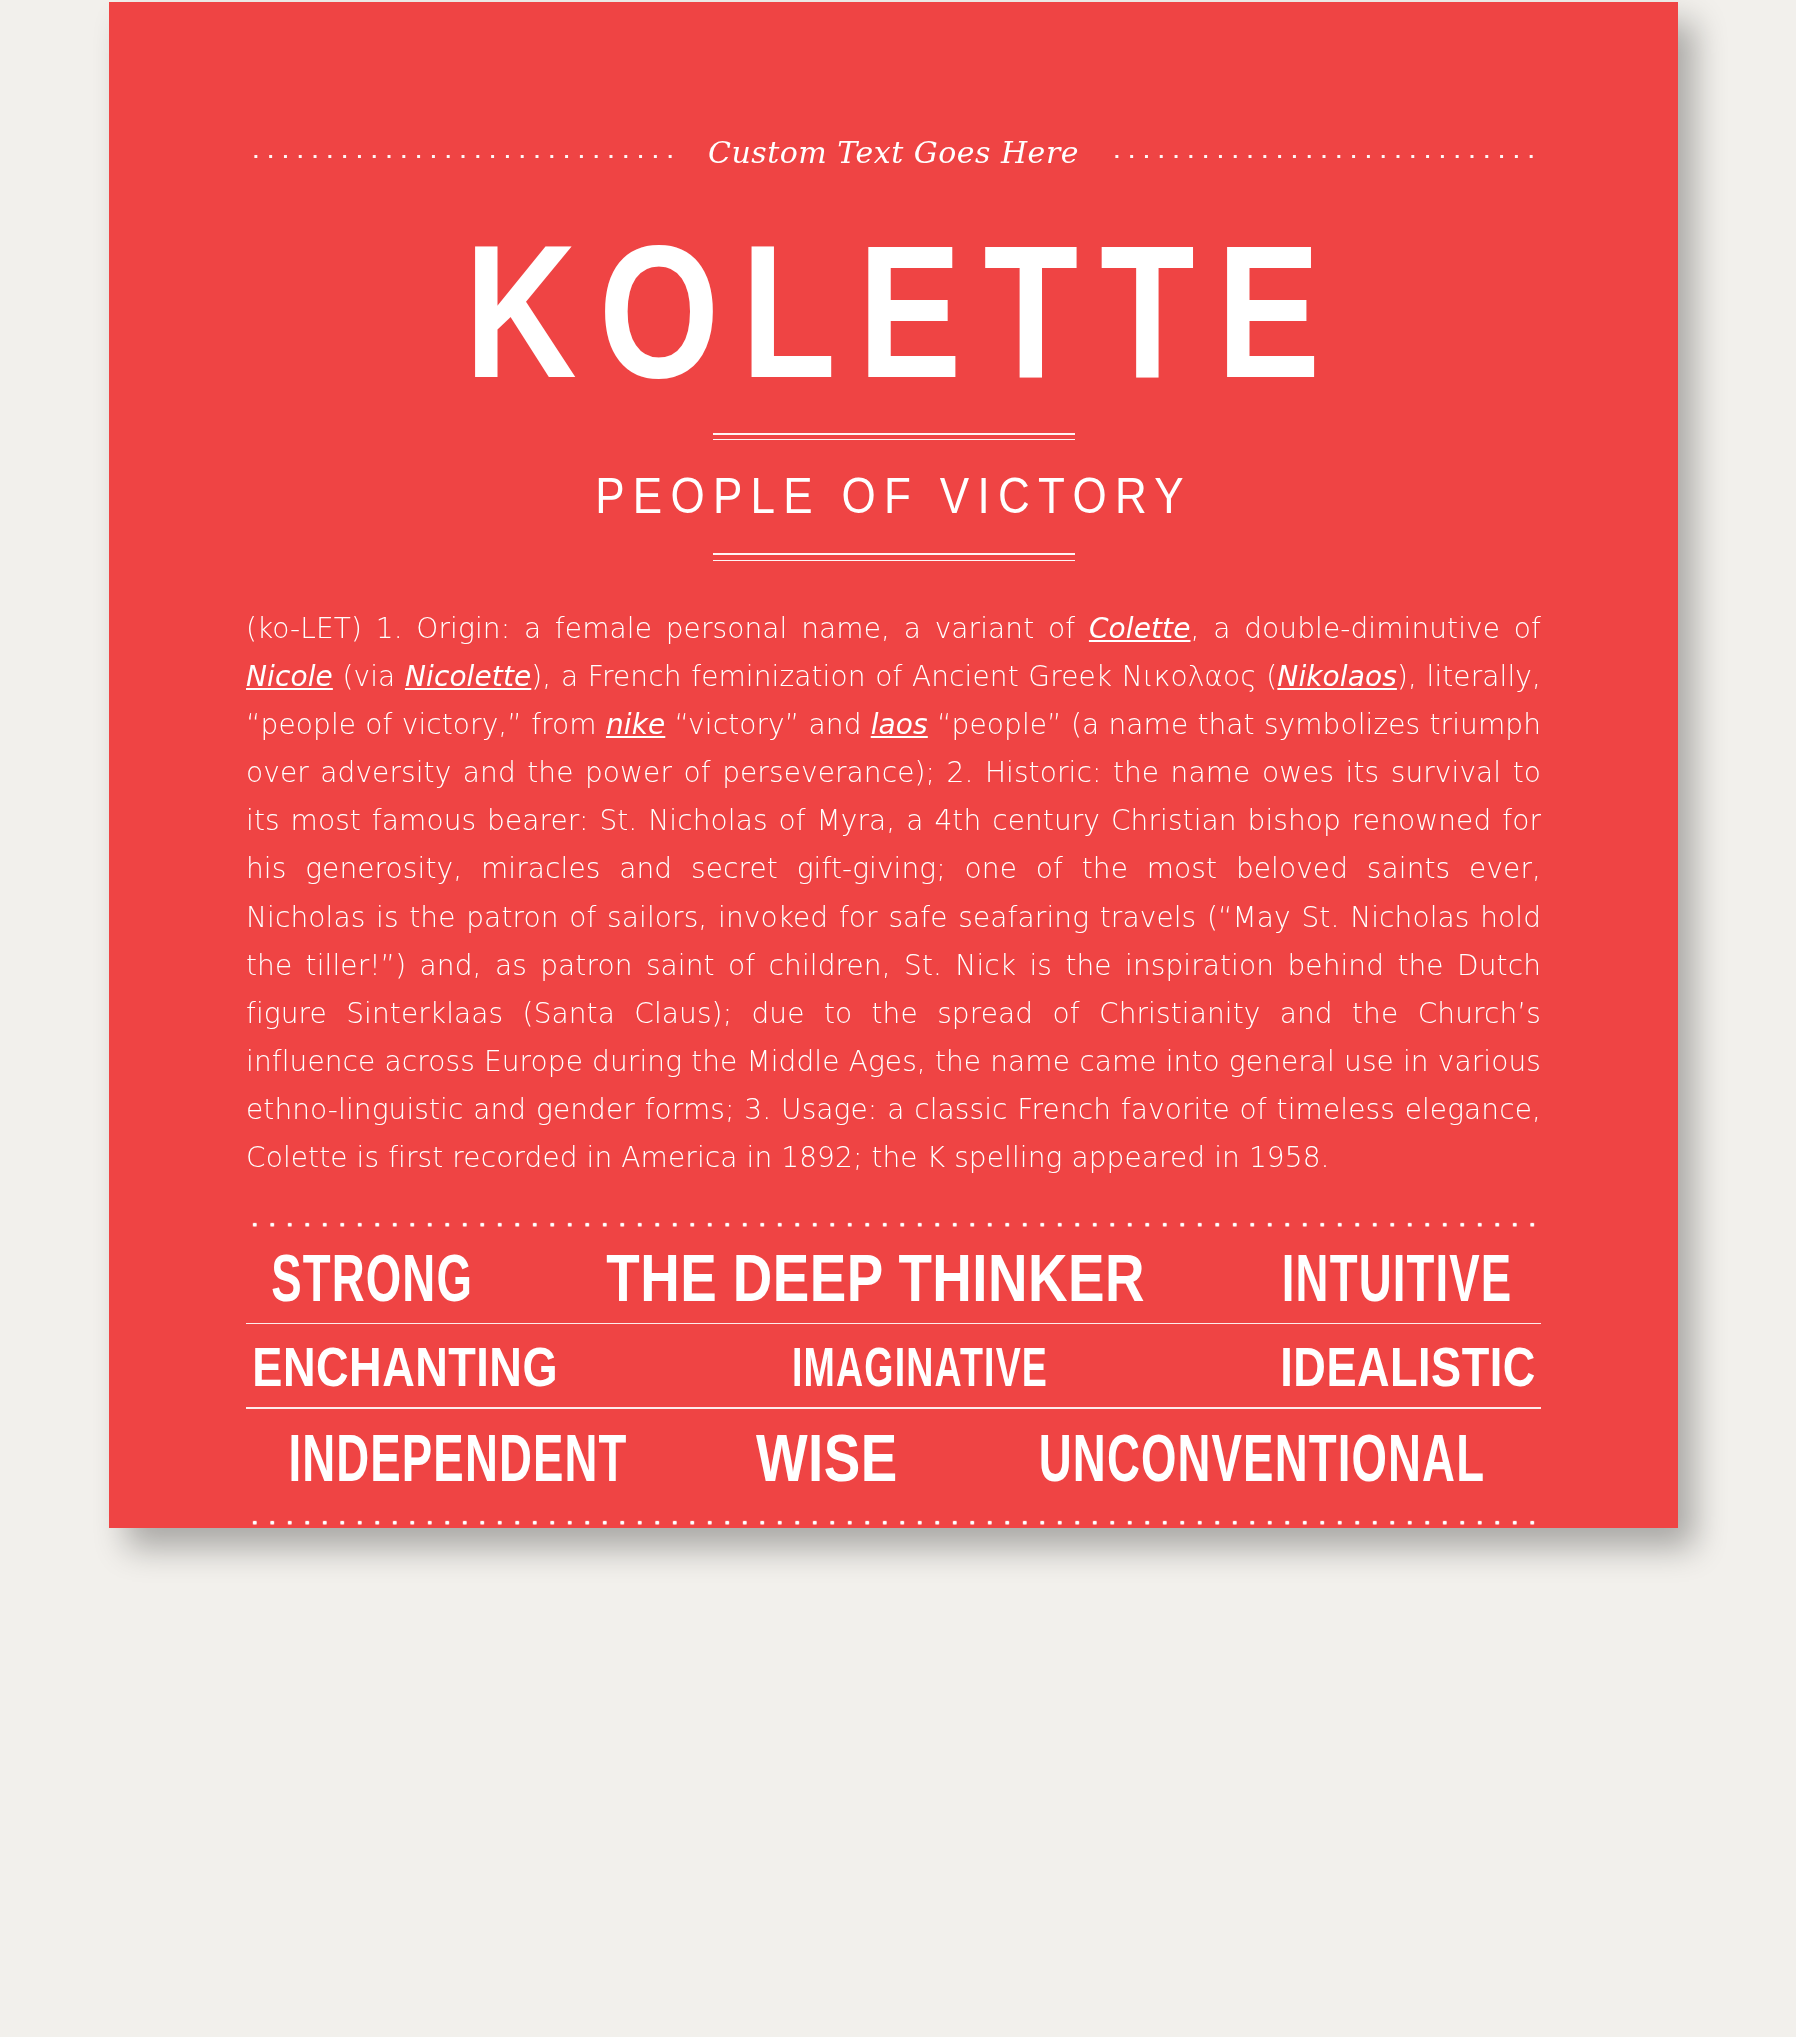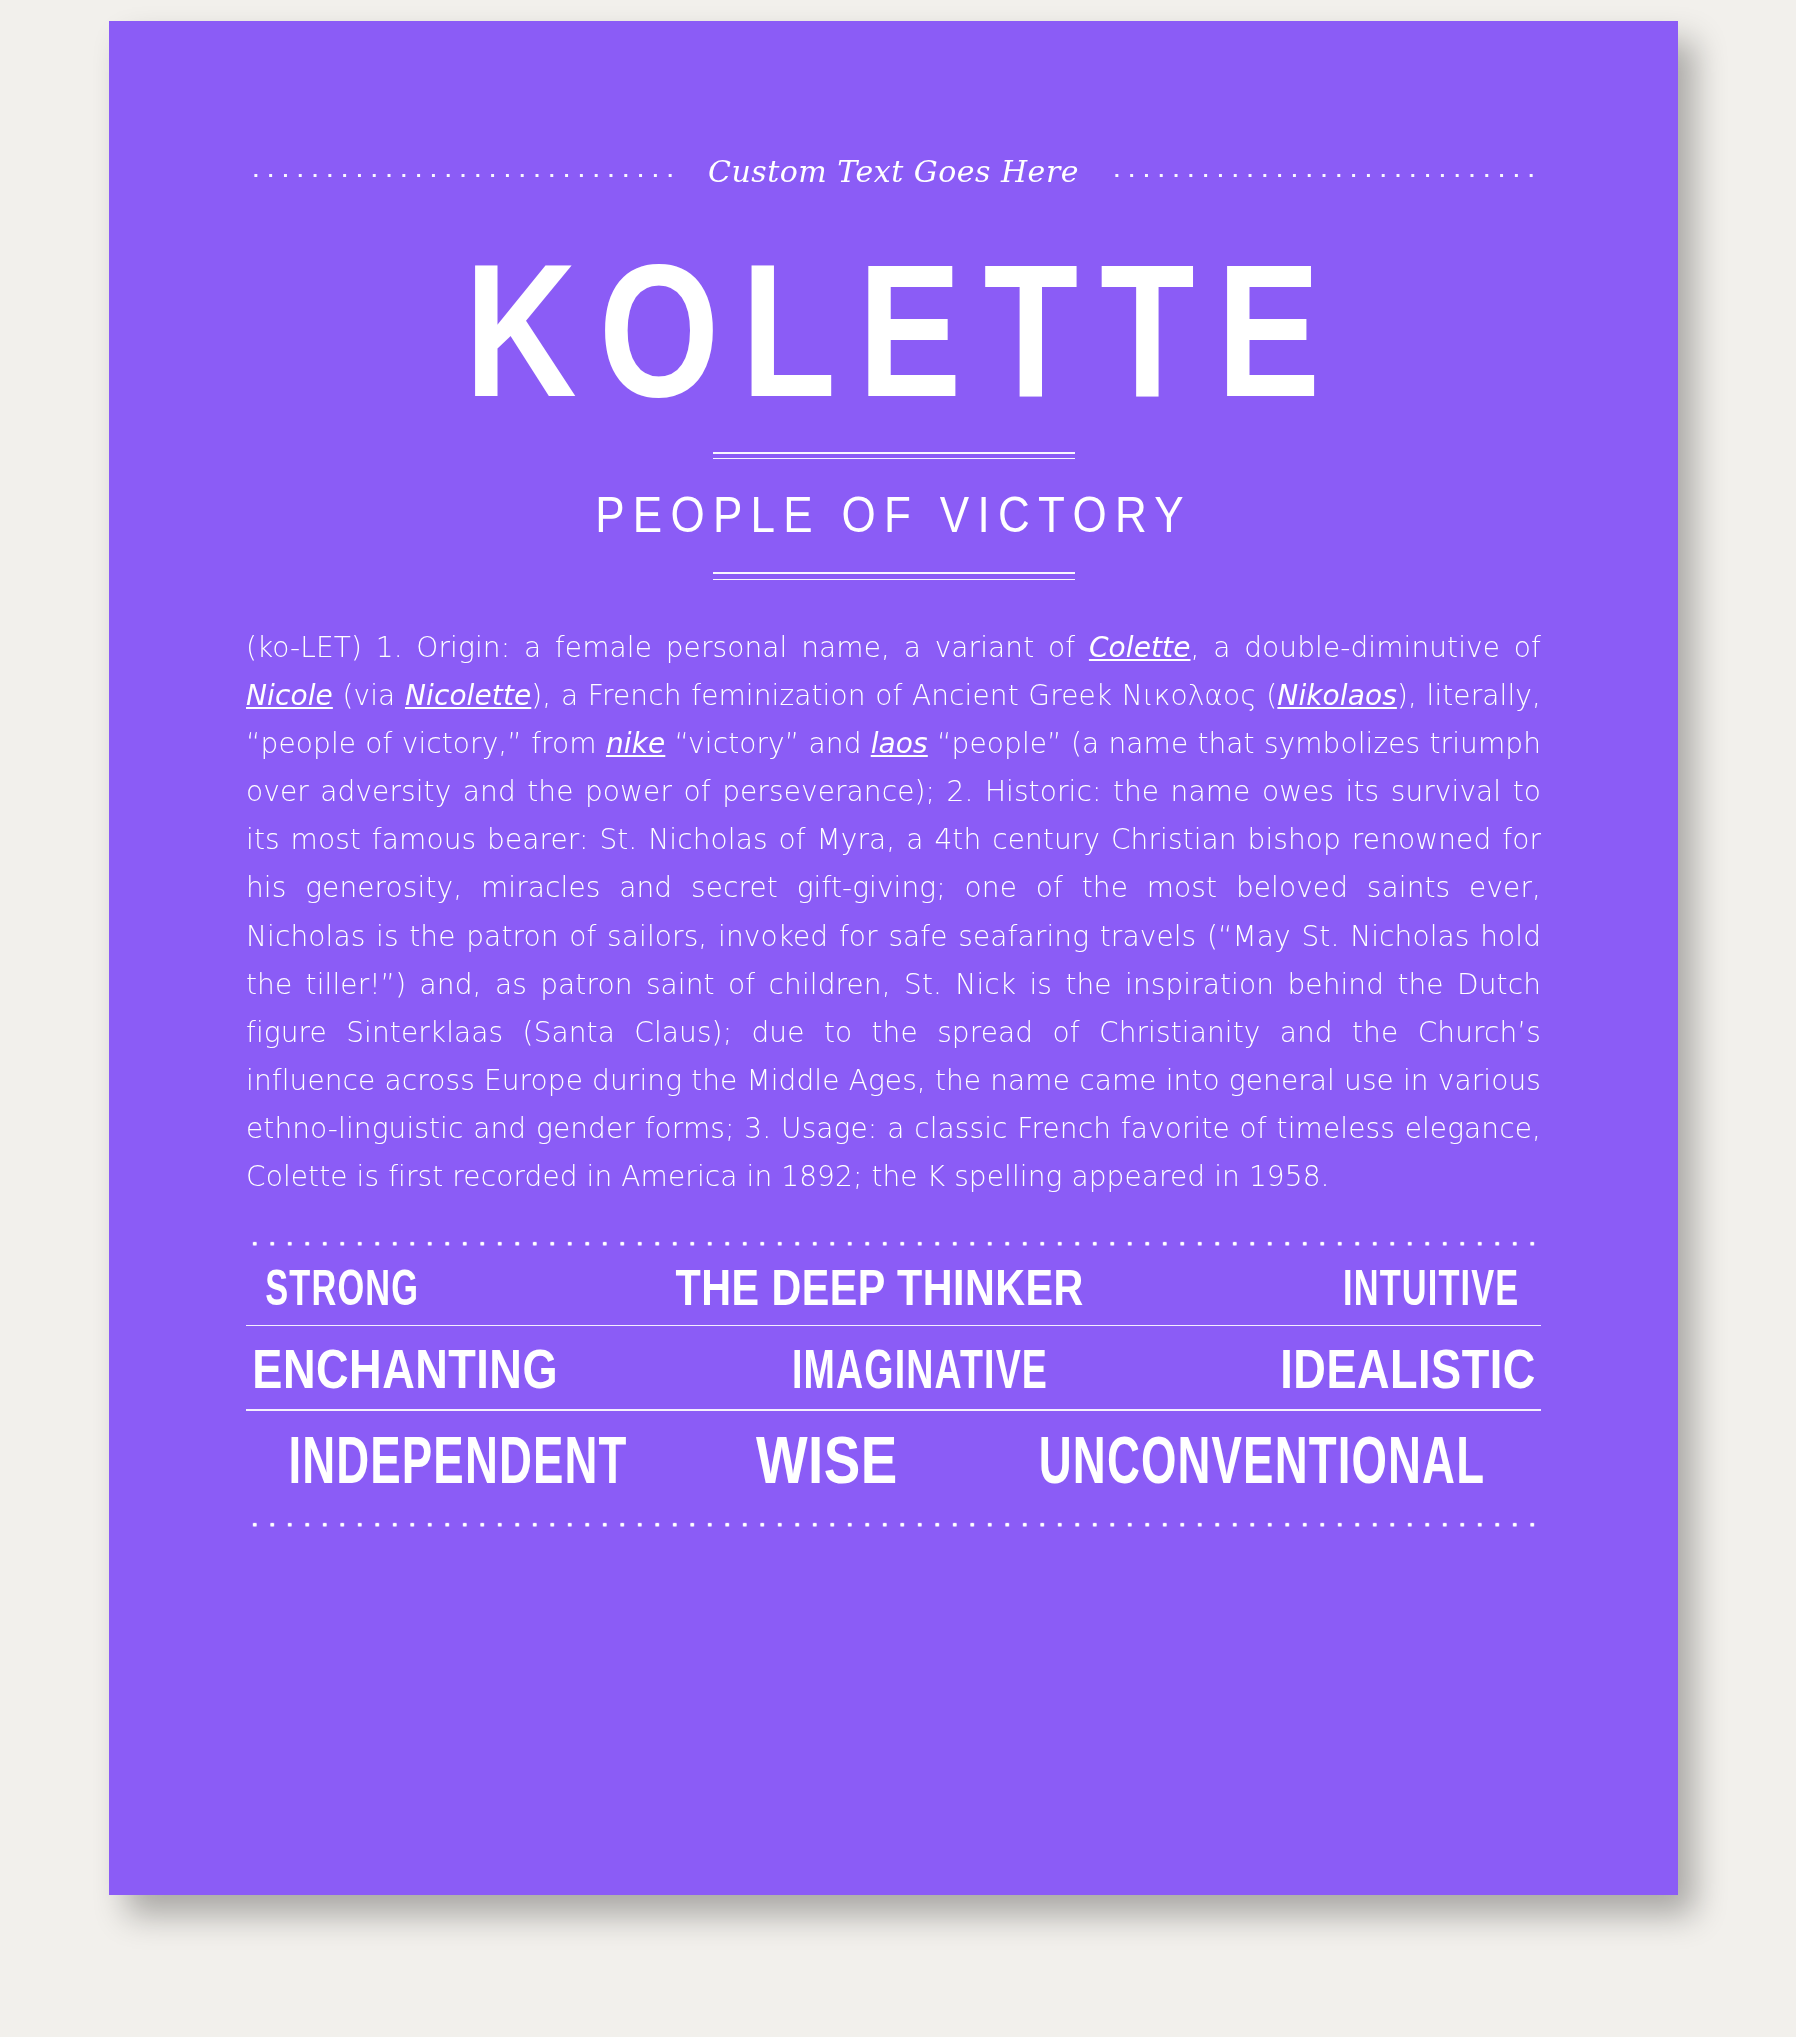--- a/index.html
+++ b/index.html
@@ -8,24 +8,24 @@
     background: #f2f0ec;
     width: 1796px;
     height: 2038px;
     overflow: hidden;
     font-family: "Liberation Sans", sans-serif;
   }
 
   #poster-wrap {
     position: absolute;
     left: 109px;
-    top: 21px;
+    top: 2px;
     width: 1569px;
-    height: 1874px;
-    background: #8b5cf6;
+    height: 1526px;
+    background: #ef4444;
     box-shadow: 16.6px 20px 31px rgba(0,0,0,0.30);
   }
 
   .inner {
     position: absolute;
     left: 0; top: 0; right: 0; bottom: 0;
     padding: 0 137px;
     box-sizing: border-box;
     color: #ffffff;
   }
@@ -122,21 +122,21 @@
     color: #ffffff;
     white-space: nowrap;
     padding: 14.8px 0 13px 0;
   }
   .trait-line span { display: inline-block; transform: scaleY(1.18); transform-origin: center; }
   .t-cond { letter-spacing: 1.4px; }
   .t-wide { letter-spacing: 0.5px; }
 
   .thin-rule { height: 1.8px; background: #ffffff; opacity: .9; }
 
-  .l1 { font-size: 43px; gap: 32px; }
+  .l1 { font-size: 57px; gap: 32px; }
   .l2 { font-size: 47px; }
   .l3 { font-size: 57px; }
 
   .narrow { transform: scaleY(1.18) scaleX(0.80) !important; transform-origin: center; }
   .bold-wide { transform: scaleY(1.18) scaleX(0.96) !important; transform-origin: center; }
 
   .dots-wide.bottom { margin-top: 16.6px; }
 </style>
 </head>
 <body>

